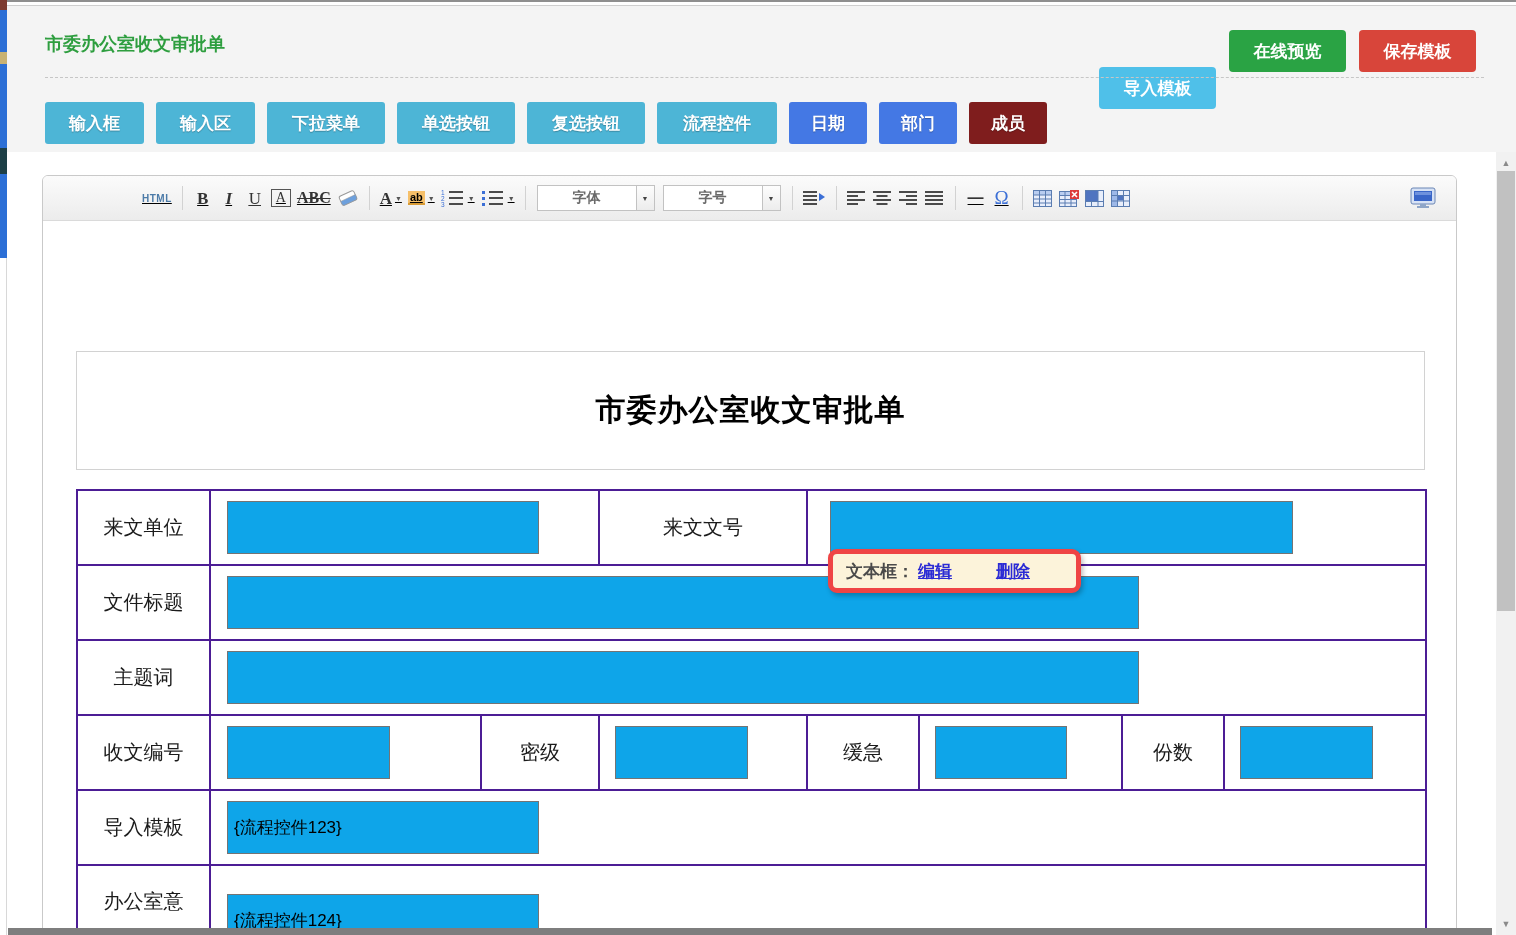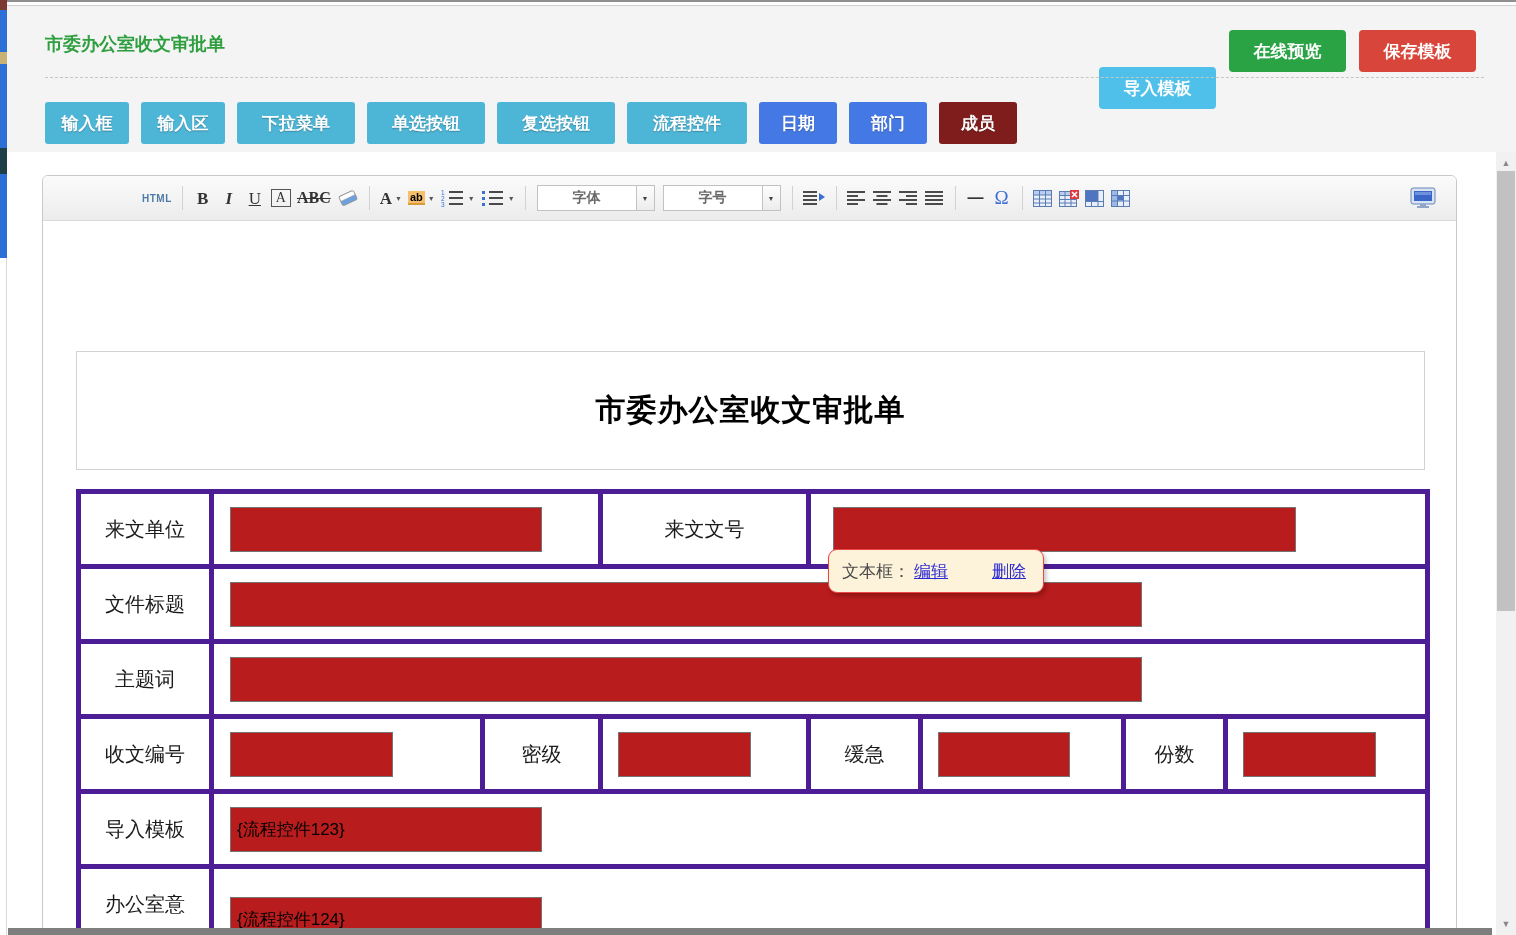--- a/index.html
+++ b/index.html
@@ -19,32 +19,32 @@
   .header { position:absolute; left:7px; top:6px; right:0; height:146px; background:#f4f4f4; }
   .page-title { position:absolute; left:38px; top:26px; font-size:18px; font-weight:bold; }
   .header-actions { position:absolute; top:24px; right:40px; display:flex; gap:13px; }
   .action-btn { height:42px; min-width:117px; padding:0 16px; border:none; border-radius:4px;
                 color:#fff; font-size:17px; font-weight:bold; font-family:inherit; cursor:pointer; }
   .dashed-sep { position:absolute; left:38px; right:32px; top:71px; border-top:1px dashed #c6c6c6; }
   .palette { position:absolute; left:38px; top:96px; display:flex; }
   .palette-btn { height:42px; margin-right:12px; border:none; border-radius:3px; color:#fff;
                  font-size:17px; font-weight:bold; font-family:inherit; cursor:pointer;
                  text-shadow:0 1px 1px rgba(0,0,0,.25); }
-  .palette-btn:nth-child(1),.palette-btn:nth-child(2){ width:84px; }
+  .palette-btn:nth-child(1),.palette-btn:nth-child(2){ width:99px; }
   .palette-btn:nth-child(3),.palette-btn:nth-child(4),.palette-btn:nth-child(5){ width:118px; }
   .palette-btn:nth-child(6){ width:120px; }
   .palette-btn:nth-child(7),.palette-btn:nth-child(8),.palette-btn:nth-child(9){ width:78px; }
 
   
   .editor { position:absolute; left:42px; top:175px; width:1415px; height:760px;
             border:1px solid #c9c9c9; border-radius:6px 6px 0 0; background:#fff; overflow:hidden; }
   .editor-toolbar { display:flex; align-items:center; height:45px; padding:0 14px 0 96px;
                     background:linear-gradient(#fbfbfb,#ececec); border-bottom:1px solid #dadada; }
   .tb-item { display:flex; align-items:center; justify-content:center; height:26px; min-width:20px;
-             margin:0 3px; cursor:pointer; }
+             margin:0 3px; cursor:pointer;text-decoration:underline; }
   .tb-sep { width:1px; height:24px; background:#d2d2d2; margin:0 7px; }
   .tb-glyph { font-family:"Liberation Serif", serif; font-size:17px; color:#333; line-height:1; }
   .g-bold { font-weight:bold; }
   .g-italic { font-style:italic; font-weight:bold; }
   .g-under { text-decoration:underline; }
   .boxed-a { border:1px solid #555; padding:1px 4px; font-size:14px; }
   .g-strike { font-size:16px; font-weight:bold; text-decoration:line-through; }
   .src-label { font-size:10px; font-weight:bold; color:#4c7ba8; letter-spacing:.5px; }
   .caret { font-size:7px; color:#555; margin-left:3px; line-height:1; }
   .hl-ab { background:#f6c06a; font-size:11px; font-weight:bold; padding:0 2px;
@@ -56,37 +56,37 @@
                justify-content:center; font-size:7px; color:#444; background:linear-gradient(#fdfdfd,#ececec); }
   .hr-glyph { font-size:16px; font-weight:bold; color:#333; }
   .omega { font-size:19px; color:#3b6fd6; font-family:"Liberation Serif",serif; }
   .fullscreen-wrap { margin-left:auto; margin-right:6px; }
 
   
   .form-title-box { position:absolute; left:33px; top:175px; width:1349px; height:119px;
                     border:1px solid #d2d2d2; display:flex; align-items:center; justify-content:center; }
   .form-title { font-size:30px; font-weight:bold; color:#000; letter-spacing:1px; }
   .form-table { position:absolute; left:33px; top:313px; width:1349px; border-collapse:collapse; table-layout:fixed; }
-  .form-table td { border:5px solid #4c1d95; padding:0; vertical-align:middle; }
+  .form-table td { border:2px solid #4c1d95; padding:0; vertical-align:middle; }
   .form-table tr { height:75px; }
   .lbl { text-align:center; font-size:20px; color:#1b1b1b; }
-  .inp { display:block; height:45px; border:1px solid #747474; background:#b91c1c; font-size:17px;
+  .inp { display:block; height:53px; border:1px solid #747474; background:#0ea5e9; font-size:17px;
          font-family:inherit; padding:9px 6px; margin-left:16px; }
   .w312{ width:312px; } .w463{ width:463px; margin-left:22px; } .w912{ width:912px; }
   .w163{ width:163px; } .w133{ width:133px; margin-left:15px; } .w132{ width:132px; margin-left:15px; }
   .c1{width:133px}.c2{width:271px}.c3{width:118px}.c4{width:208px}.c5{width:112px}.c6{width:203px}.c7{width:102px}.c8{width:202px}
   tr.row6 { height:160px; }
   tr.row6 td { vertical-align:top; }
   tr.row6 .lbl { padding-top:22px; }
   tr.row6 .inp { margin-top:28px; }
 
   
-  .tooltip { position:absolute; left:828px; top:549px; width:216px; height:44px; background:#fcf3da;
-             border:1px solid #ef4444; border-radius:9px; box-shadow:2px 3px 5px rgba(0,0,0,.25);
-             display:flex; align-items:center; z-index:60; font-family:"DejaVu Serif", serif; font-size:17px; }
+  .tooltip { position:absolute; left:828px; top:549px; width:253px; height:44px; background:#fcf3da;
+             border:5px solid #ef4444; border-radius:9px; box-shadow:2px 3px 5px rgba(0,0,0,.25);
+             display:flex; align-items:center; z-index:60; font-family:"DejaVu Serif", serif; font-size:17px;font-weight:bold; }
   .tooltip .prefix { color:#4a4a4a; margin-left:13px; }
   .tooltip a { text-decoration:underline; cursor:pointer; }
   .tooltip .edit { margin-left:4px; }
   .tooltip .del { margin-left:44px; }
 
   
   .v-scrollbar { position:absolute; right:0; top:152px; width:20px; height:783px; background:#f1f1f1; z-index:70; }
   .sb-arrow { position:absolute; left:0; width:20px; height:16px; display:flex; align-items:center;
               justify-content:center; font-size:9px; color:#8a8a8a; cursor:pointer; }
   .sb-up { top:3px; } .sb-down { bottom:3px; }

